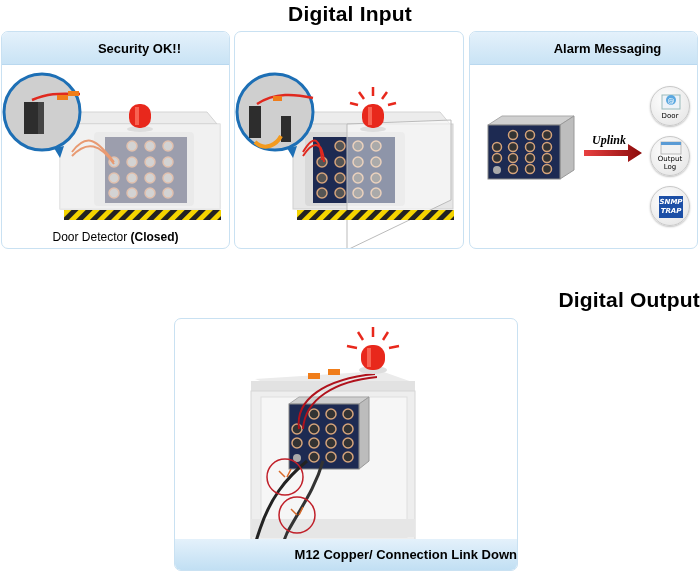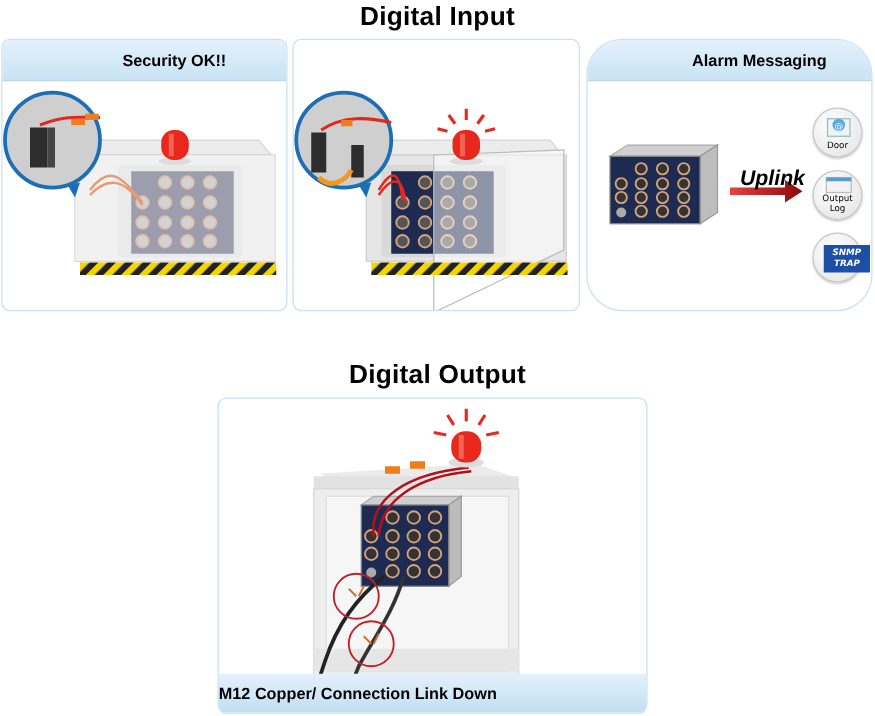--- a/index.html
+++ b/index.html
@@ -21,33 +21,33 @@
     background: linear-gradient(#e4f1fb, #c9e3f5);
     border-bottom: 1px solid #b9d8ef;
     padding-left: 48px;
   }
   .panel-caption {
     position: absolute; left: 0; right: 0; text-align: center; font-size: 12px;
   }
   .panel-caption b { font-weight: bold; }
   .panel-footer {
     position: absolute; left: 0; right: 0; bottom: 0; height: 31px; line-height: 31px;
-    text-align: left; font-weight: bold; font-size: 13px;
+    text-align: right; font-weight: bold; font-size: 13px;
     background: linear-gradient(#e4f1fb, #c1dff3);
   }
   svg { position: absolute; left: 0; top: 0; overflow: visible; }
 
   .icon-circle {
     position: absolute; width: 40px; height: 40px; border-radius: 50%;
     background: radial-gradient(circle at 40% 35%, #ffffff, #e2e2e2);
     border: 1px solid #c8c8c8; box-shadow: 0 1px 2px rgba(0,0,0,0.25);
     text-align: center; font-size: 7px; font-family: "DejaVu Sans", sans-serif;
   }
   .uplink-label {
-    position: absolute; font-weight: bold; font-style: italic; font-size: 17px;
+    position: absolute; font-weight: bold; font-style: italic; font-size: 12px; font-family: Liberation Serif, serif;
   }
 </style>
 </head>
 <body>
 
 <div class="section-title" style="top:2px;">Digital Input</div>
 
 <div class="panel" style="left:1px; top:31px; width:229px; height:218px;">
   <div class="panel-header">Security OK!!</div>
   <svg width="229" height="218">
@@ -98,20 +98,23 @@
     <g>
       <circle cx="40" cy="80" r="38" fill="#cfcfcf" stroke="#1d6fb5" stroke-width="3"></circle>
       <polygon points="52,116 62,114 58,126" fill="#1d6fb5"></polygon>
       <rect x="22" y="70" width="14" height="32" fill="#2d2d2d"></rect>
       <rect x="36" y="70" width="6" height="32" fill="#444"></rect>
       <path d="M30,68 C50,60 60,62 78,62" stroke="#e0291f" stroke-width="2.5" fill="none"></path>
       <rect x="55" y="63" width="11" height="5" fill="#f07d1a"></rect>
       <rect x="66" y="59" width="11" height="5" fill="#f07d1a"></rect>
     </g>
   </svg>
+  <div class="panel-caption" style="top:198px;">
+    <span>Door Detector </span><b>(Closed)</b>
+  </div>
 </div>
 
 <div class="panel" style="left:234px; top:31px; width:230px; height:218px;">
   <svg width="230" height="218">
     <polygon points="60,80 205,80 215,92 52,92" fill="#ececec" stroke="#d4d4d4"></polygon>
     <rect x="58" y="92" width="160" height="85" fill="#e6e6e6" stroke="#cfcfcf"></rect>
     <rect x="70" y="100" width="100" height="74" rx="4" fill="#d9d9d9"></rect>
     <rect x="78" y="105" width="82" height="66" fill="#1d2a52"></rect>
     <g fill="#555" stroke="#d4a37b" stroke-width="1.5">
       <circle cx="105" cy="114" r="5"></circle>
@@ -152,21 +155,21 @@
       <polygon points="52,116 62,114 58,126" fill="#1d6fb5"></polygon>
       <rect x="14" y="74" width="12" height="32" fill="#2d2d2d"></rect>
       <rect x="46" y="84" width="10" height="26" fill="#2d2d2d"></rect>
       <path d="M22,72 C40,60 60,62 78,66" stroke="#e0291f" stroke-width="2.5" fill="none"></path>
       <path d="M20,110 C30,120 42,112 46,104" stroke="#f39a1e" stroke-width="4" fill="none"></path>
       <rect x="38" y="64" width="9" height="5" fill="#f07d1a"></rect>
     </g>
   </svg>
 </div>
 
-<div class="panel" style="left:469px; top:31px; width:229px; height:218px;border-radius:29px;">
+<div class="panel" style="left:469px; top:31px; width:229px; height:218px;">
   <div class="panel-header">Alarm Messaging</div>
   <svg width="229" height="218">
 
     <g>
       <polygon points="18,93 32,84 104,84 90,93" fill="#d0d0d0" stroke="#aaa"></polygon>
       <polygon points="90,93 104,84 104,138 90,147" fill="#bdbdbd" stroke="#999"></polygon>
       <rect x="18" y="93" width="72" height="54" fill="#1d2a52" stroke="#888"></rect>
       <g fill="#333" stroke="#d4a37b" stroke-width="1.5">
         <circle cx="43" cy="103" r="4.5"></circle>
           <circle cx="60" cy="103" r="4.5"></circle>
@@ -208,28 +211,28 @@
     <svg width="40" height="40" style="position:absolute;left:0;top:0;">
       <rect x="10" y="5" width="20" height="12" fill="#f2f2f2" stroke="#bbb"></rect>
       <rect x="10" y="5" width="20" height="3" fill="#5a9bd5"></rect>
     </svg>
     <span style="position:absolute;left:0;right:0;top:18px;line-height:8px;">
       <span>Output</span><br>
       <span>Log</span>
     </span>
   </div>
   <div class="icon-circle" style="left:180px; top:154px;">
-    <span style="position:absolute;left:8px;top:9px;width:37px;height:22px;background:#1c4fa6;color:#fff;font-weight:bold;font-style:italic;font-size:7px;line-height:9px;padding-top:2px;">
+    <span style="position:absolute;left:8px;top:9px;width:24px;height:22px;background:#1c4fa6;color:#fff;font-weight:bold;font-style:italic;font-size:7px;line-height:9px;padding-top:2px;">
       <span>SNMP</span><br>
       <span>TRAP</span>
     </span>
   </div>
 </div>
 
-<div class="section-title" style="top:288px;">Digital Output</div>
+<div class="section-title" style="top:288px;text-align:right;">Digital Output</div>
 
 <div class="panel" style="left:174px; top:318px; width:344px; height:253px;">
   <svg width="344" height="253">
 
     <g>
       <polygon points="80,60 206,52 240,64 112,72" fill="#ebebeb"></polygon>
       <polygon points="76,62 240,62 240,72 76,72" fill="#e2e2e2"></polygon>
       <rect x="76" y="72" width="164" height="160" fill="#eeeeee" stroke="#d6d6d6"></rect>
       <rect x="86" y="78" width="146" height="140" fill="#f6f6f6" stroke="#dedede"></rect>
       <rect x="76" y="200" width="164" height="18" fill="#e6e6e6"></rect>

